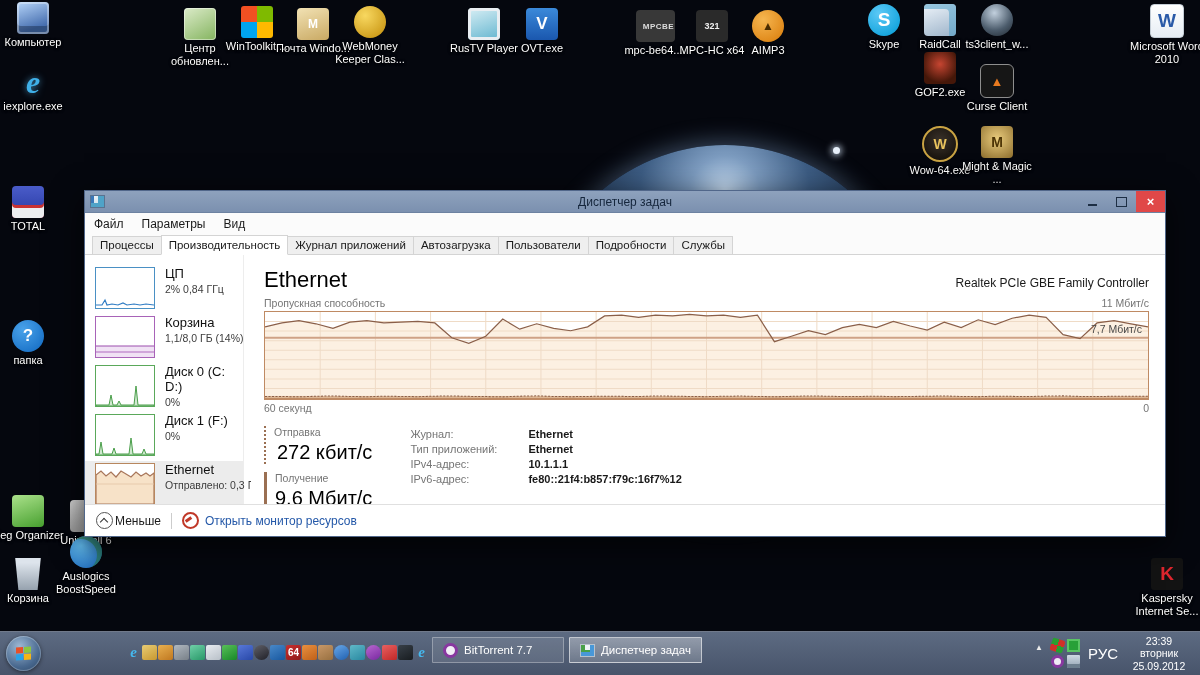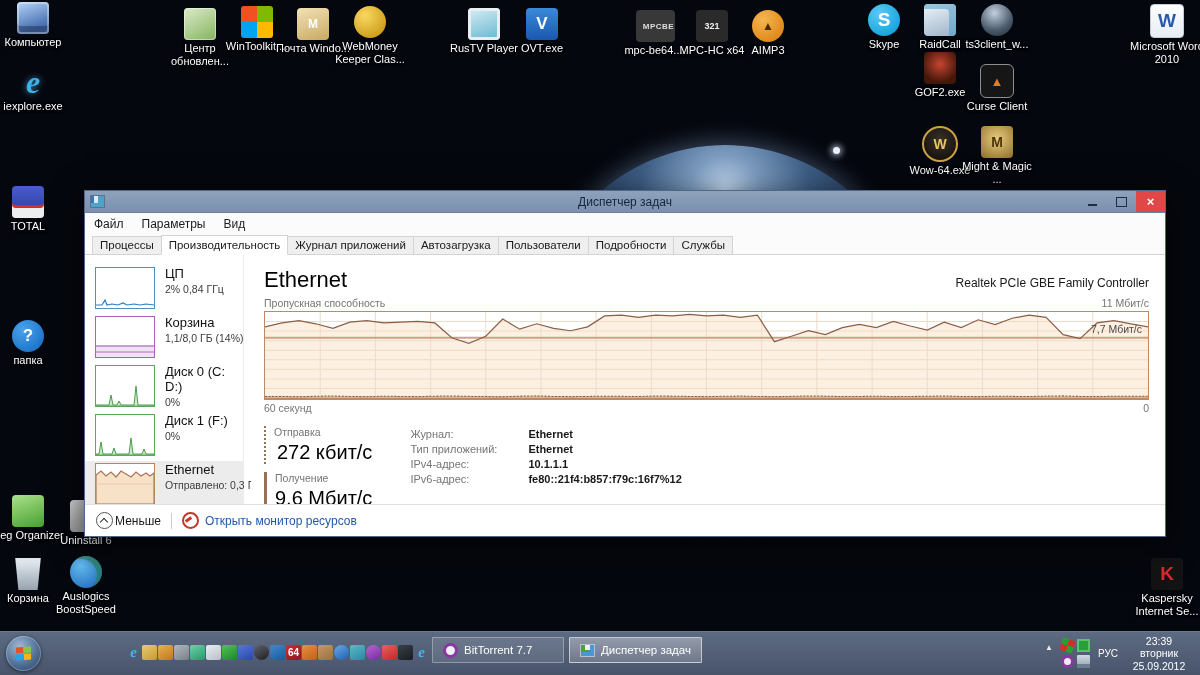--- a/index.html
+++ b/index.html
@@ -142,21 +142,21 @@
   .tb-ico.taskmgr{width:13px;height:11px;background:#eef2f6;border:1px solid #b8c2cc;
     box-shadow:inset -4px -4px 0 #4898d8,inset 4px -6px 0 #48a048;}
   .tray{position:absolute;right:0;top:0;height:43px;display:flex;align-items:center;gap:8px;padding-right:8px;color:#fff;}
   .tray-arrow{font-size:8px;color:#ececec;transform:translateY(-6px);}
   .tray-grid{display:grid;grid-template-columns:13px 13px;grid-template-rows:13px 13px;gap:3px;}
   .ti{width:13px;height:13px;}
   .ti.pinwheel{background:conic-gradient(#d03028 0 25%,#28a030 0 50%,#d03028 0 75%,#28a030 0);border-radius:2px;transform:rotate(18deg);}
   .ti.green-square{background:#28a038;box-shadow:inset 0 0 0 2px #5ac464;}
   .ti.bittorrent{border-radius:50%;background:#efeaf4;border:3px solid #8838a0;width:7px;height:7px;}
   .ti.network{background:linear-gradient(#cfdae4,#92a2b2);box-shadow:inset 0 -4px 0 #6c7e8e;border-radius:1px;}
-  .lang{font-size:10px;color:#fff;}
+  .lang{font-size:15px;color:#fff;}
   .clock{text-align:center;font-size:10.5px;line-height:12.5px;color:#fff;min-width:66px;}
 </style>
 </head>
 <body>
 
 <div id="stage">
   <div id="planet"></div>
   <div id="moon-dot"></div>
   <div id="desktop-icons">
       <div class="dicon" style="left: -4px; top: 2px;">
@@ -248,21 +248,21 @@
         <div class="di-label">Reg Organizer</div>
       </div>
       <div class="dicon" style="left: 49px; top: 500px;">
         <div class="di-tile k-uninstall"></div>
         <div class="di-label">Uninstall 6</div>
       </div>
       <div class="dicon" style="left: -9px; top: 558px;">
         <div class="di-tile k-bin"></div>
         <div class="di-label">Корзина</div>
       </div>
-      <div class="dicon" style="left: 49px; top: 556px;">
+      <div class="dicon" style="left: 49px; top: 536px;">
         <div class="di-tile k-globe"></div>
         <div class="di-label">Auslogics BoostSpeed</div>
       </div>
       <div class="dicon" style="left: 1113px; top: 464px;">
         <div style="height: 34px;"></div>
         <div class="di-label">Lasso</div>
       </div>
       <div class="dicon" style="left: 1130px; top: 558px;">
         <div class="di-tile k-kaspersky">K</div>
         <div class="di-label">Kaspersky Internet Se...</div>

